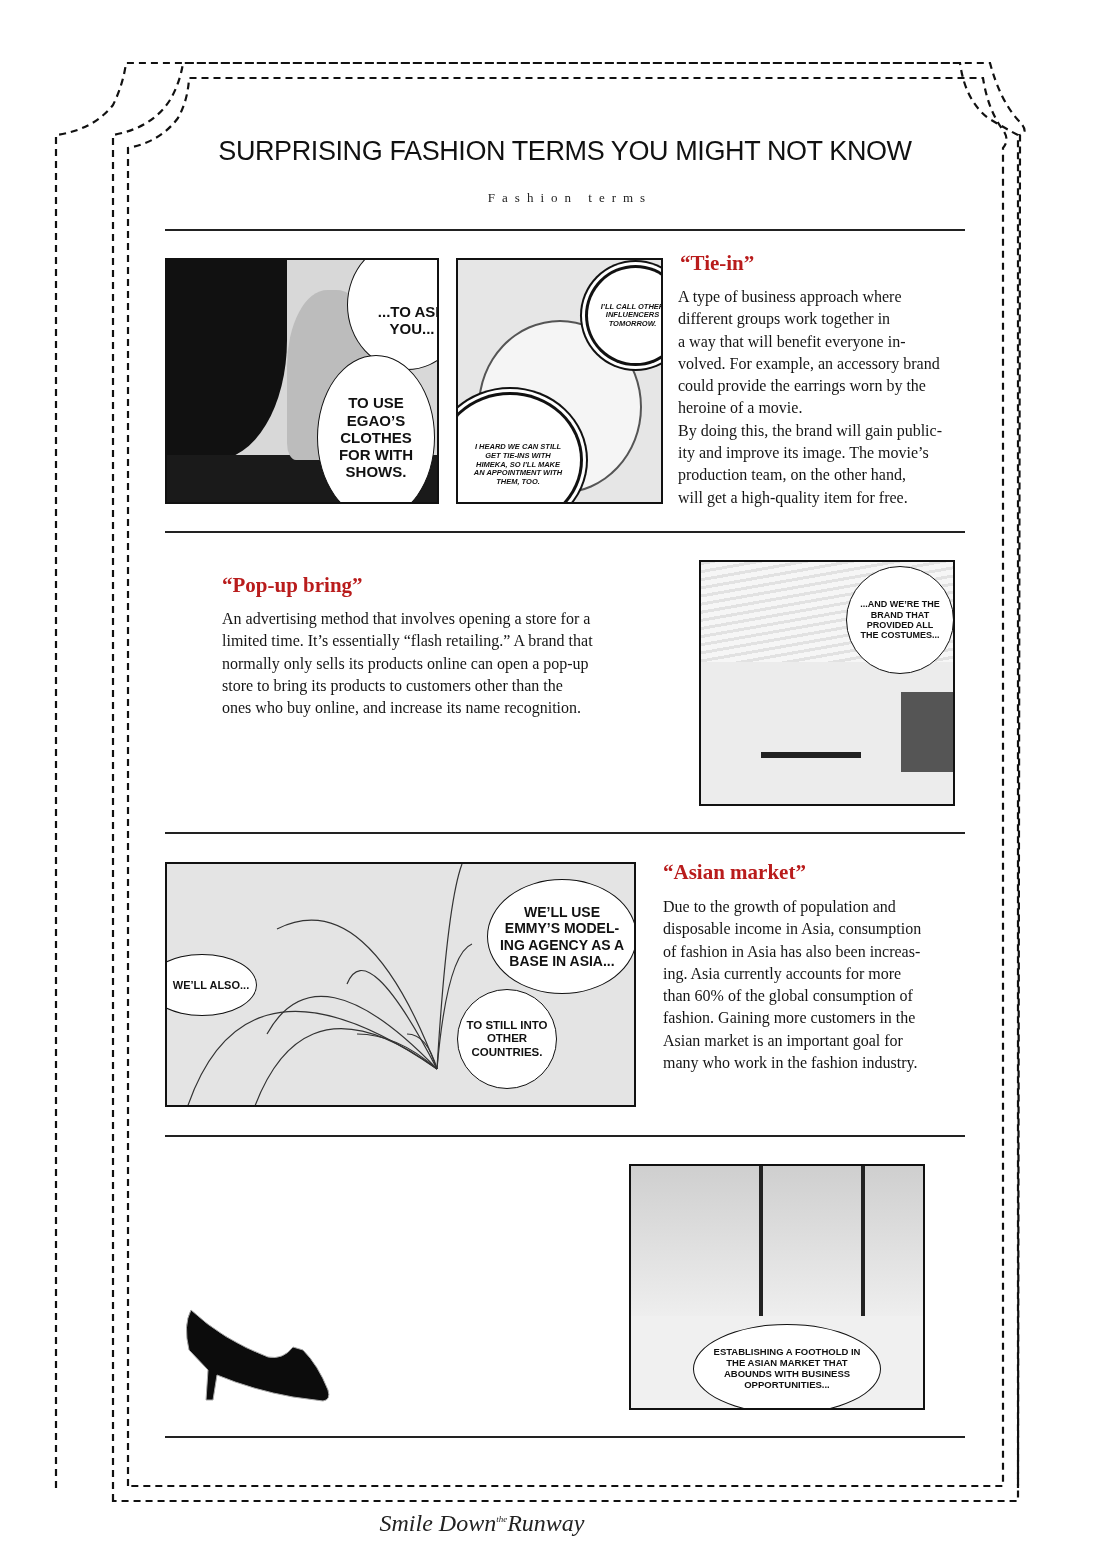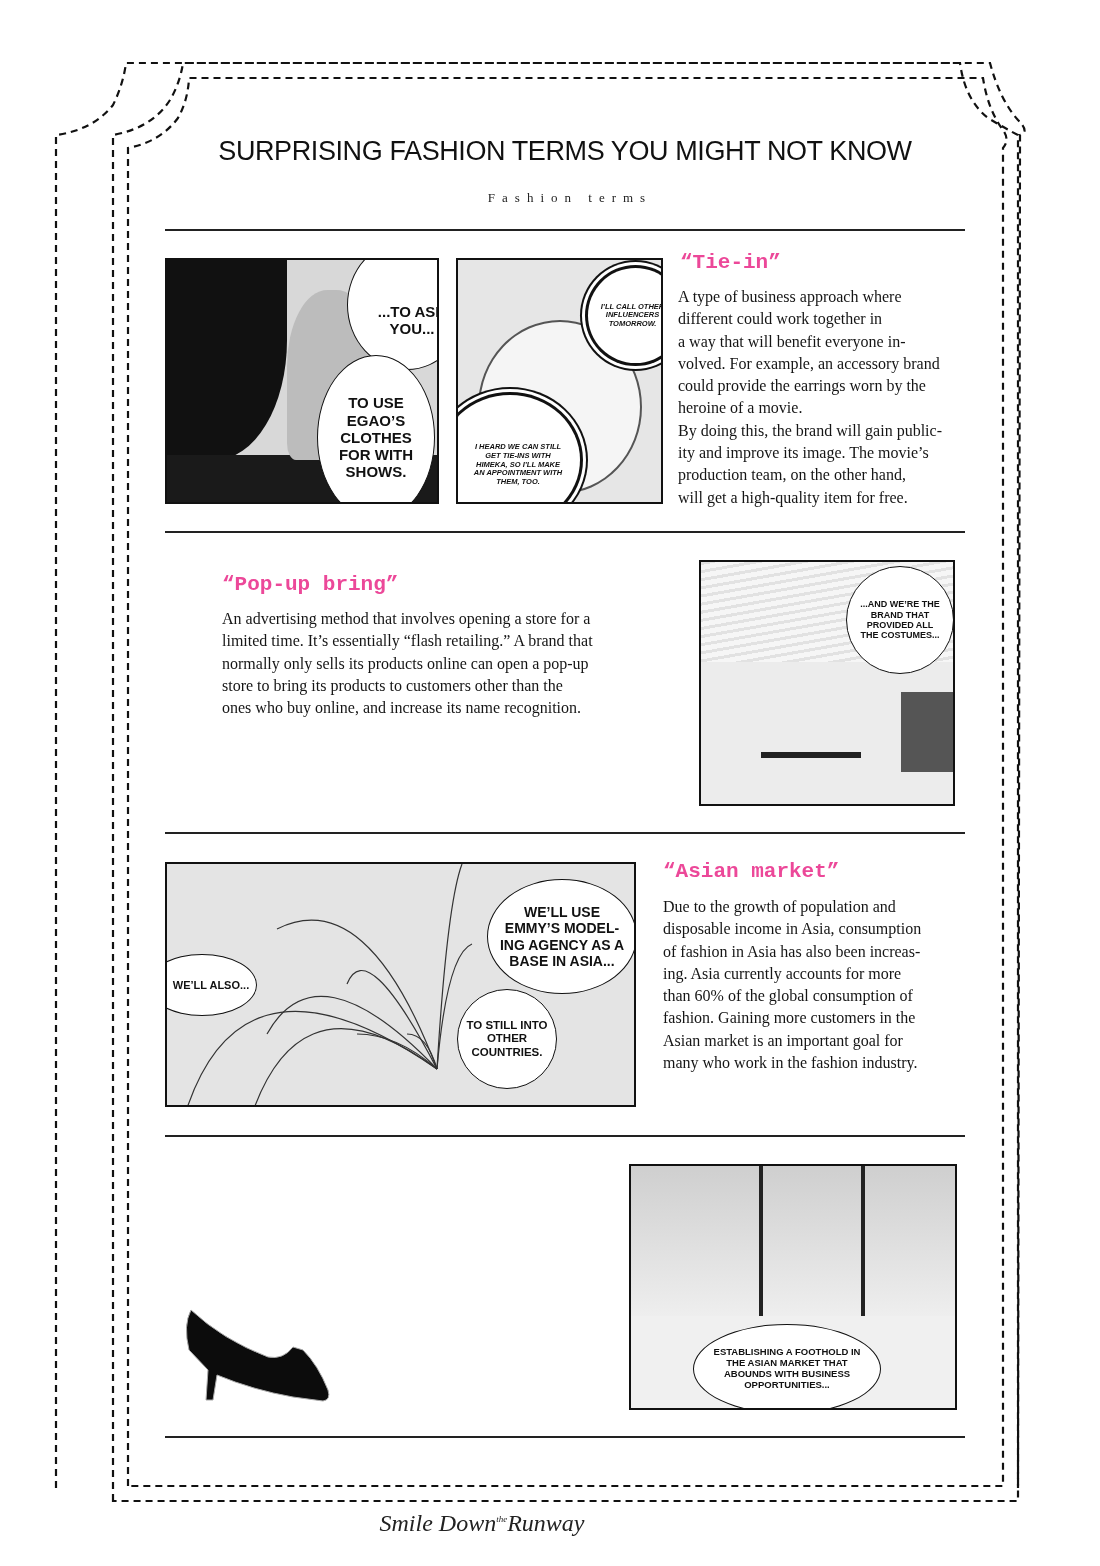--- a/index.html
+++ b/index.html
@@ -6,21 +6,21 @@
   body { width:1100px; height:1566px; position:relative; overflow:hidden;
          font-family:"DejaVu Serif", serif; color:#111; }
   .abs { position:absolute; }
   svg.frame { position:absolute; left:0; top:0; }
   .title { left:0; width:1130px; top:136px; text-align:center;
            font-family:"Liberation Sans", sans-serif; font-size:27px; letter-spacing:-0.4px;
            color:#111; }
   .subtitle { left:0; width:1140px; top:190px; text-align:center;
               font-family:"Liberation Serif", serif; font-size:13px; letter-spacing:7px; color:#222; }
   .rule { left:165px; width:800px; height:2px; background:#222; }
-  .term-title { font-family:Liberation Mono, monospace; font-weight:bold; font-size:21px; color:#ec4899; }
+  .term-title { font-family:Liberation Serif, serif; font-weight:bold; font-size:21px; color:#b91c1c; }
   .term-body { font-family:"Liberation Serif", serif; font-weight:normal; font-size:16px;
                line-height:22.3px; color:#151515; text-align:justify; }
   .panel { border:2px solid #111; background:#f2f2f2; overflow:hidden; box-sizing:border-box; }
   .bubble { position:absolute; background:#fff; border:1.5px solid #111; border-radius:50%;
             font-family:"Liberation Sans", sans-serif; font-weight:bold; text-align:center;
             display:flex; align-items:center; justify-content:center; box-sizing:border-box;
             color:#111; line-height:1.15; }
   .burst { position:absolute; background:#fff; border-radius:50%;
            box-shadow:0 0 0 3px #111, 0 0 0 6px #fff, 0 0 0 8px #111;
            font-family:"Liberation Sans", sans-serif; font-style:italic; font-weight:bold;
@@ -62,21 +62,21 @@
 
 <div class="abs panel" style="left:456px;top:258px;width:207px;height:246px;background:#e6e6e6;">
   <div class="abs" style="left:20px;top:60px;width:160px;height:170px;border-radius:50%;background:#f5f5f5;border:2px solid #555;"></div>
   <div class="burst" style="left:130px;top:8px;width:95px;height:95px;font-size:7.5px;padding:0 14px 0 8px;">I’LL CALL OTHER INFLUENCERS TOMORROW.</div>
   <div class="burst" style="left:-18px;top:135px;width:140px;height:130px;font-size:7.5px;padding:10px 14px 0 30px;">I HEARD WE CAN STILL GET TIE-INS WITH HIMEKA, SO I’LL MAKE AN APPOINTMENT WITH THEM, TOO.</div>
 </div>
 
 <div class="abs term-title" style="left:680px;top:251px;">“Tie-in”</div>
 <div class="abs term-body" style="left:678px;top:286px;width:292px;">
   <div>A type of business approach where</div>
-  <div>different could work together in</div>
+  <div>different groups work together in</div>
   <div>a way that will benefit everyone in-</div>
   <div>volved. For example, an accessory brand</div>
   <div>could provide the earrings worn by the</div>
   <div>heroine of a movie.</div>
   <div>By doing this, the brand will gain public-</div>
   <div>ity and improve its image. The movie’s</div>
   <div>production team, on the other hand,</div>
   <div>will get a high-quality item for free.</div>
 </div>
 
@@ -120,21 +120,21 @@
   <div>Due to the growth of population and</div>
   <div>disposable income in Asia, consumption</div>
   <div>of fashion in Asia has also been increas-</div>
   <div>ing. Asia currently accounts for more</div>
   <div>than 60% of the global consumption of</div>
   <div>fashion. Gaining more customers in the</div>
   <div>Asian market is an important goal for</div>
   <div>many who work in the fashion industry.</div>
 </div>
 
-<div class="abs panel" style="left:629px;top:1164px;width:328px;height:246px;background:#dcdcdc;">
+<div class="abs panel" style="left:629px;top:1164px;width:296px;height:246px;background:#dcdcdc;">
   <div class="abs" style="left:0;top:0;width:328px;height:150px;background:linear-gradient(#cfcfcf,#eeeeee);"></div>
   <div class="abs" style="left:128px;top:0;width:4px;height:150px;background:#222;"></div>
   <div class="abs" style="left:230px;top:0;width:4px;height:150px;background:#222;"></div>
   <div class="abs" style="left:0;top:150px;width:328px;height:96px;background:#f0f0f0;"></div>
   <div class="bubble" style="left:62px;top:158px;width:188px;height:90px;font-size:9.5px;padding:0 18px;">ESTABLISHING A FOOTHOLD IN THE ASIAN MARKET THAT ABOUNDS WITH BUSINESS OPPORTUNITIES...</div>
 </div>
 
 <svg class="abs" style="left:183px;top:1305px" width="150" height="100" viewBox="0 0 150 100">
   <path d="M8 5 Q0 20 6 45 L25 65 L23 95 L30 95 L34 70 Q70 85 110 92 L140 96 Q148 95 145 85 Q135 60 120 45 L110 42 Q100 55 85 52 Q40 35 8 5 Z" fill="#0c0c0c" stroke="#aaa" stroke-width="1"></path>
 </svg>

